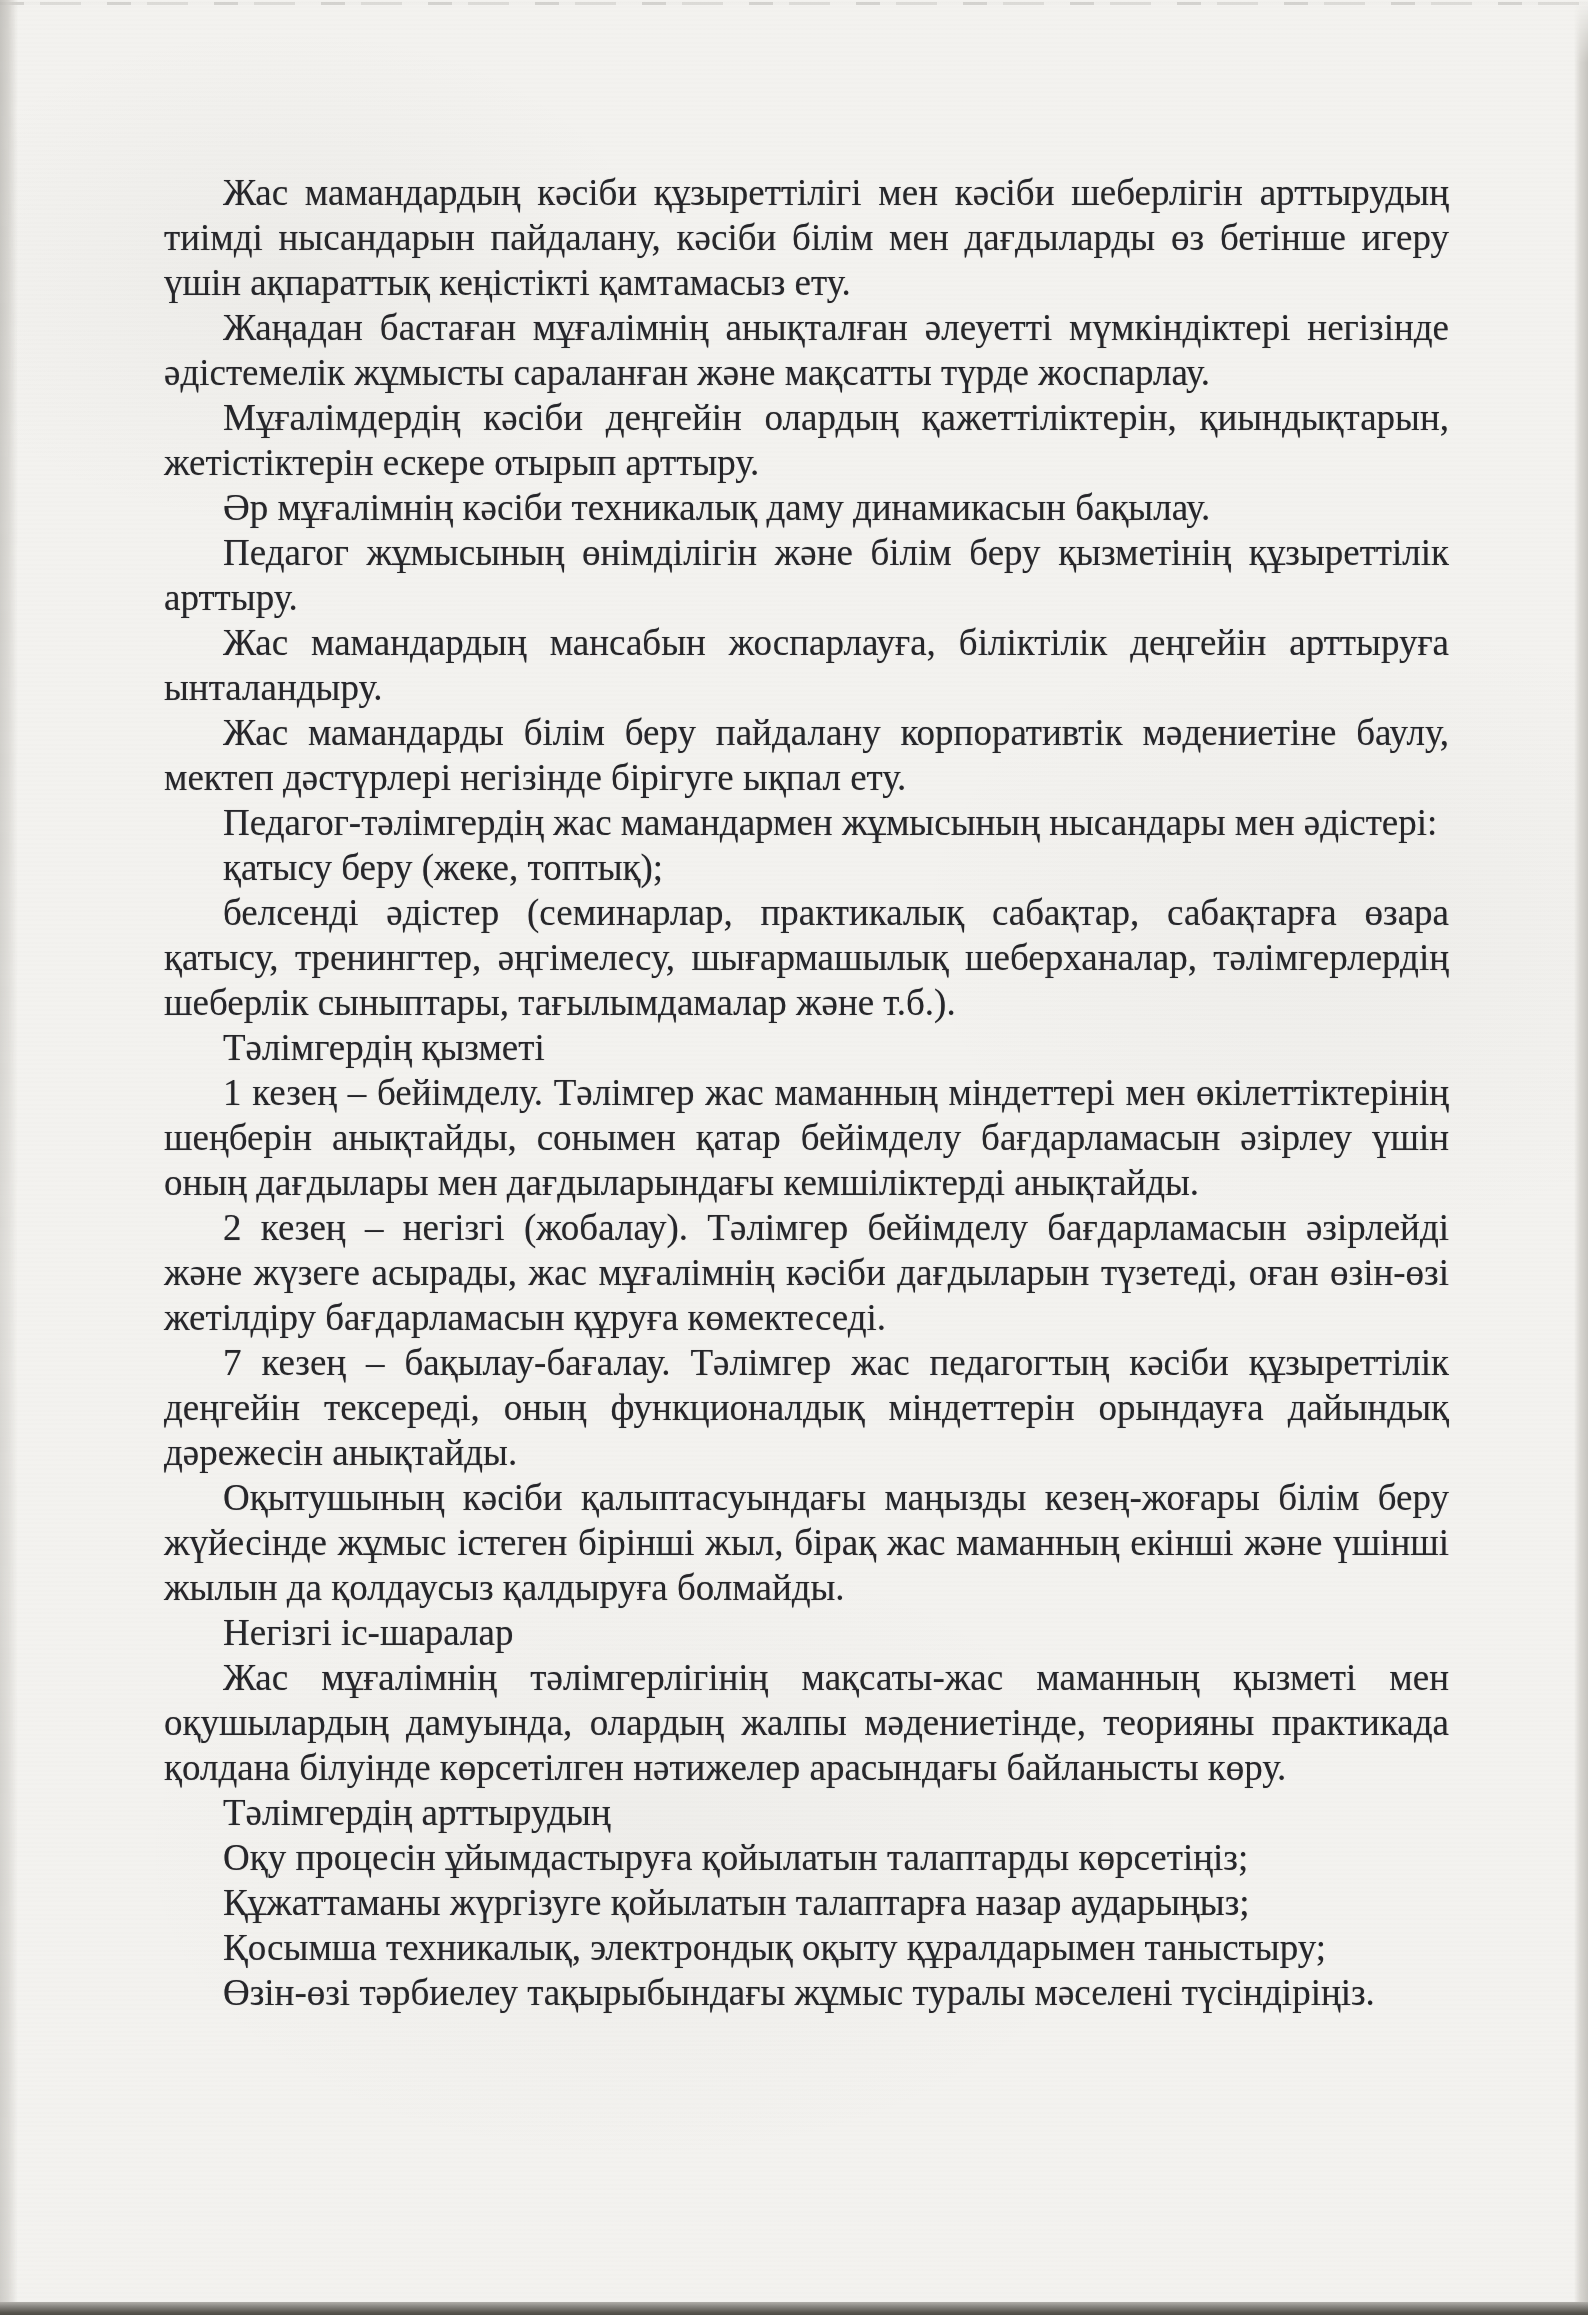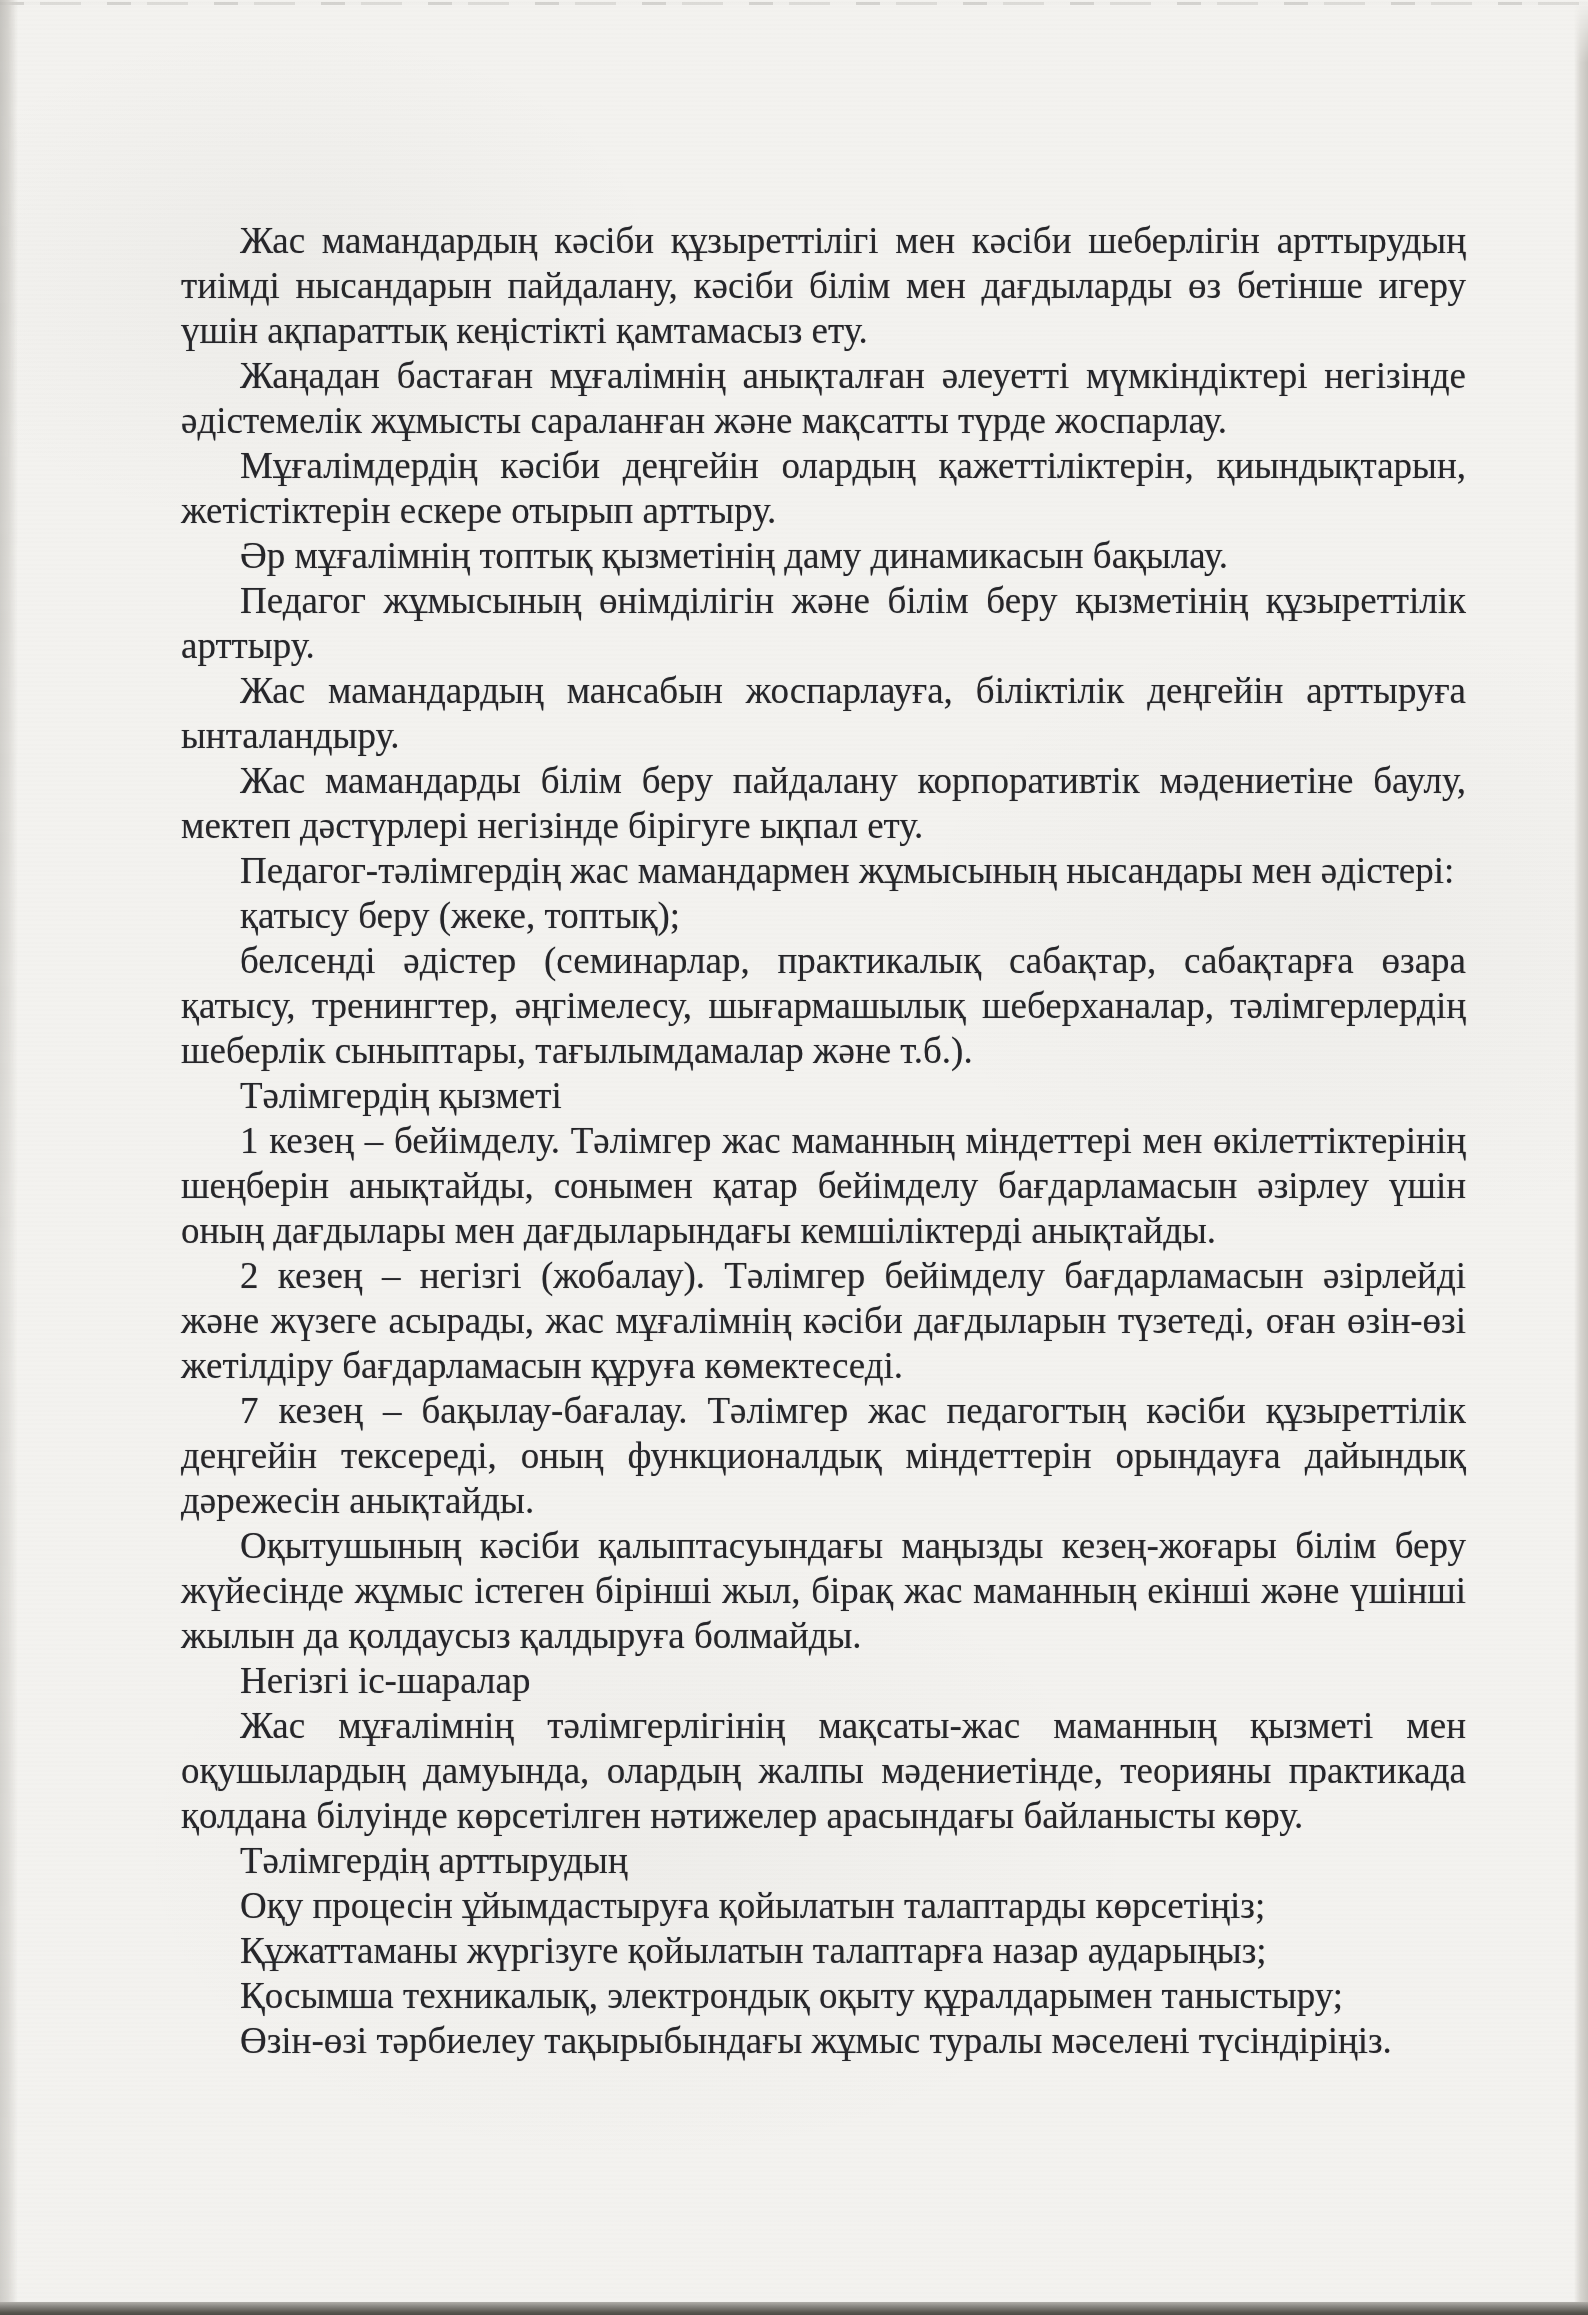--- a/index.html
+++ b/index.html
@@ -61,23 +61,22 @@
   
   .edge-bottom {
     position: absolute;
     left: 0; bottom: 0;
     width: 100%; height: 14.5px;
     background: linear-gradient(180deg, #b0aea9 0%, #8a8883 30%, #58564f 75%, #4a4842 100%);
   }
   .text-block {
     position: absolute;
     top: 170px;
-    left: 181px;
+    left: 164px;
     width: 1285px;
-    margin-top: 48px;
   }
   .para {
     margin: 0;
     font-family: "Liberation Serif", "DejaVu Serif", serif;
     font-size: 37px;
     line-height: 45px;
     color: #26262a;
     text-align: justify;
     text-indent: 59px;
     text-shadow: 0 0 0.9px rgba(38,38,42,0.45);
@@ -87,21 +86,21 @@
 <body>
 
 <div class="scan">
   <div class="edge-top"></div>
   <div class="edge-left"></div>
   <div class="edge-right"></div>
   <div class="text-block">
       <p class="para">Жас мамандардың кәсіби құзыреттілігі мен кәсіби шеберлігін арттырудың тиімді нысандарын пайдалану, кәсіби білім мен дағдыларды өз бетінше игеру үшін ақпараттық кеңістікті қамтамасыз ету.</p>
       <p class="para">Жаңадан бастаған мұғалімнің анықталған әлеуетті мүмкіндіктері негізінде әдістемелік жұмысты сараланған және мақсатты түрде жоспарлау.</p>
       <p class="para">Мұғалімдердің кәсіби деңгейін олардың қажеттіліктерін, қиындықтарын, жетістіктерін ескере отырып арттыру.</p>
-      <p class="para">Әр мұғалімнің топтық қызметінің даму динамикасын бақылау.</p>
+      <p class="para">Әр мұғалімнің кәсіби техникалық даму динамикасын бақылау.</p>
       <p class="para">Педагог жұмысының өнімділігін және білім беру қызметінің құзыреттілік арттыру.</p>
       <p class="para">Жас мамандардың мансабын жоспарлауға, біліктілік деңгейін арттыруға ынталандыру.</p>
       <p class="para">Жас мамандарды білім беру пайдалану корпоративтік мәдениетіне баулу, мектеп дәстүрлері негізінде бірігуге ықпал ету.</p>
       <p class="para">Педагог-тәлімгердің жас мамандармен жұмысының нысандары мен әдістері:</p>
       <p class="para">қатысу беру (жеке, топтық);</p>
       <p class="para">белсенді әдістер (семинарлар, практикалық сабақтар, сабақтарға өзара қатысу, тренингтер, әңгімелесу, шығармашылық шеберханалар, тәлімгерлердің шеберлік сыныптары, тағылымдамалар және т.б.).</p>
       <p class="para">Тәлімгердің қызметі</p>
       <p class="para">1 кезең – бейімделу. Тәлімгер жас маманның міндеттері мен өкілеттіктерінің шеңберін анықтайды, сонымен қатар бейімделу бағдарламасын әзірлеу үшін оның дағдылары мен дағдыларындағы кемшіліктерді анықтайды.</p>
       <p class="para">2 кезең – негізгі (жобалау). Тәлімгер бейімделу бағдарламасын әзірлейді және жүзеге асырады, жас мұғалімнің кәсіби дағдыларын түзетеді, оған өзін-өзі жетілдіру бағдарламасын құруға көмектеседі.</p>
       <p class="para">7 кезең – бақылау-бағалау. Тәлімгер жас педагогтың кәсіби құзыреттілік деңгейін тексереді, оның функционалдық міндеттерін орындауға дайындық дәрежесін анықтайды.</p>

